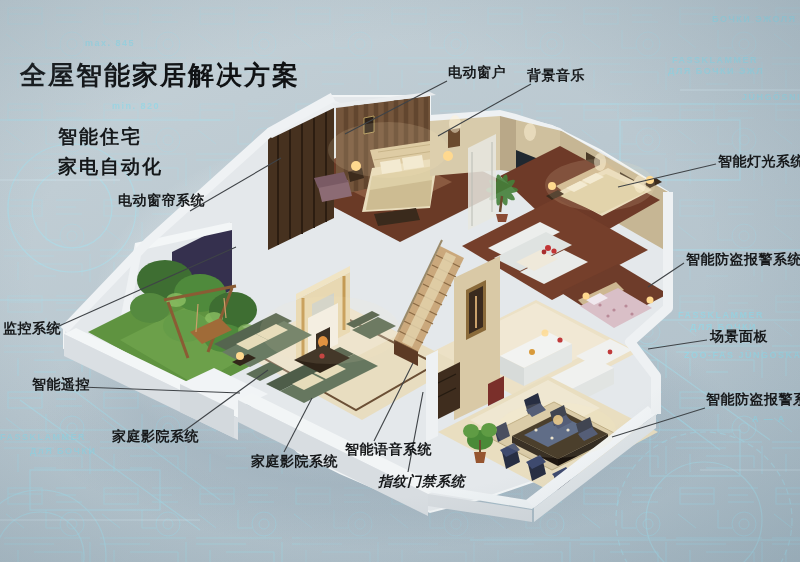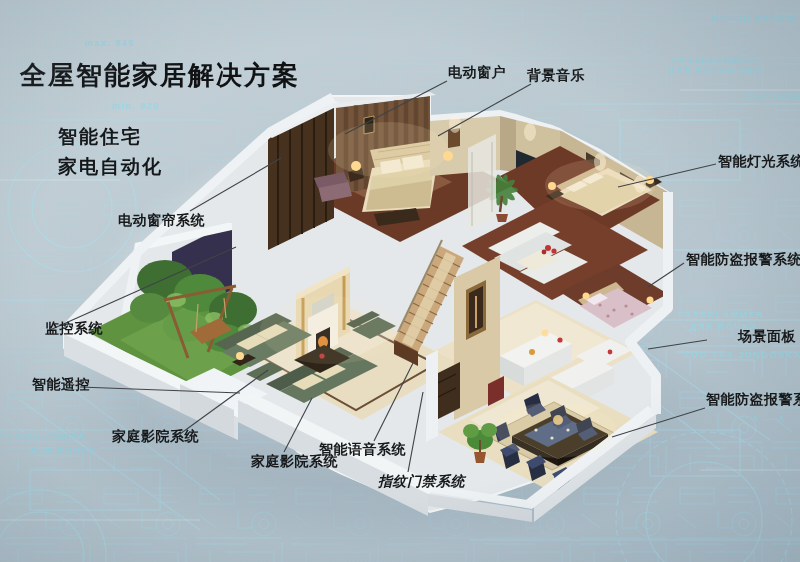--- a/index.html
+++ b/index.html
@@ -343,22 +343,22 @@
     <div id="page-title">全屋智能家居解决方案</div>
   </div>
   <div id="subtitle-1" class="subtitle">智能住宅</div>
   <div id="subtitle-2" class="subtitle">家电自动化</div>
 
   <div id="vignette" class="layer"></div>
 <div class="callout-label" style="left: 448px; top: 64px;">电动窗户</div>
     <div class="callout-label" style="left: 527px; top: 67px; text-align: center;">背景音乐</div>
     <div class="callout-label" style="left: 718px; top: 153px;">智能灯光系统</div>
     <div class="callout-label" style="left: 686px; top: 251px;">智能防盗报警系统</div>
-    <div class="callout-label" style="left: 710px; top: 328px; margin-left: 28px;">场景面板</div>
+    <div class="callout-label" style="left: 710px; top: 328px;">场景面板</div>
     <div class="callout-label" style="left: 706px; top: 391px;">智能防盗报警系统</div>
-    <div class="callout-label" style="left: 118px; top: 212px;">电动窗帘系统</div>
-    <div class="callout-label" style="left: 3px; top: 320px; margin-left: 42px;">监控系统</div>
+    <div class="callout-label" style="left: 118px; top: 192px;">电动窗帘系统</div>
+    <div class="callout-label" style="left: 3px; top: 320px;">监控系统</div>
     <div class="callout-label" style="left: 32px; top: 376px; font-family: Liberation Serif, serif;">智能遥控</div>
     <div class="callout-label" style="left: 112px; top: 428px;">家庭影院系统</div>
     <div class="callout-label" style="left: 251px; top: 453px;">家庭影院系统</div>
-    <div class="callout-label" style="left: 319px; top: 441px;">智能语音系统</div>
+    <div class="callout-label" style="left: 345px; top: 441px;">智能语音系统</div>
     <div class="callout-label" style="left: 378px; top: 473px; font-style: italic;">指纹门禁系统</div>
   </div>
 
 </body></html>

